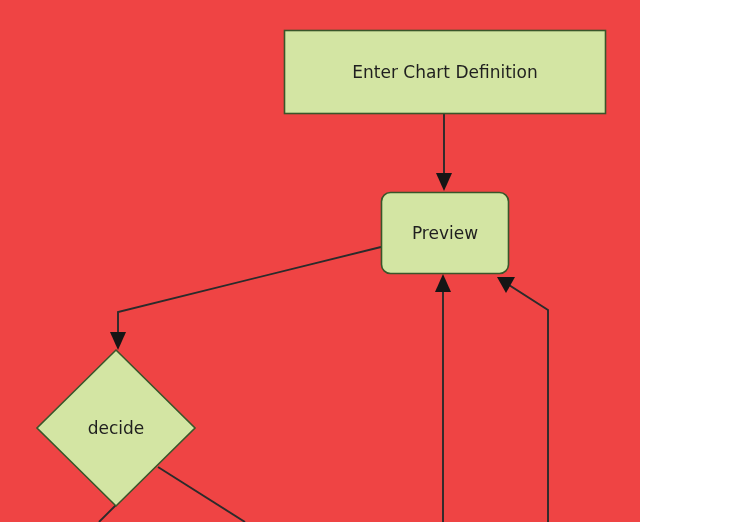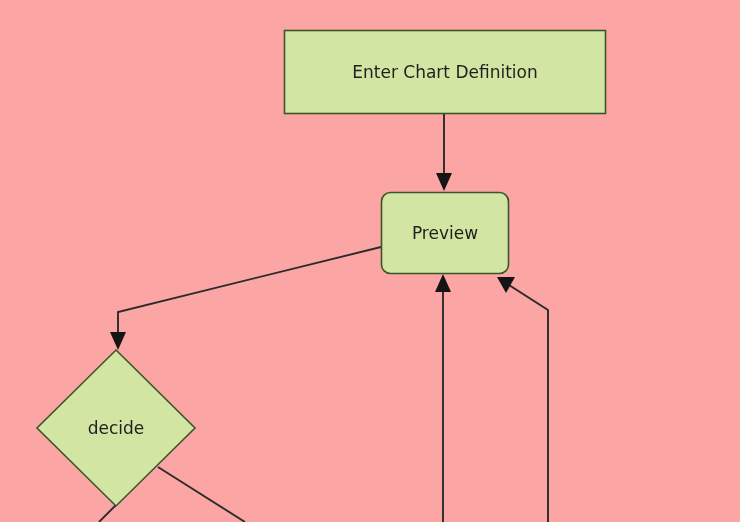--- a/index.html
+++ b/index.html
@@ -8,23 +8,23 @@
     background: #ffffff;
   }
   body {
     width: 740px;
     height: 522px;
     overflow: hidden;
     font-family: "DejaVu Sans", "Liberation Sans", sans-serif;
   }
   #flowchart-canvas {
     position: relative;
-    width: 740px;
+    width: 640px;
     height: 522px;
-    background: #fca5a5;
+    background: #ef4444;
   }
   #flowchart-svg {
     position: absolute;
     left: 0;
     top: 0;
     width: 740px;
     height: 522px;
     display: block;
   }
   .node-shape {

